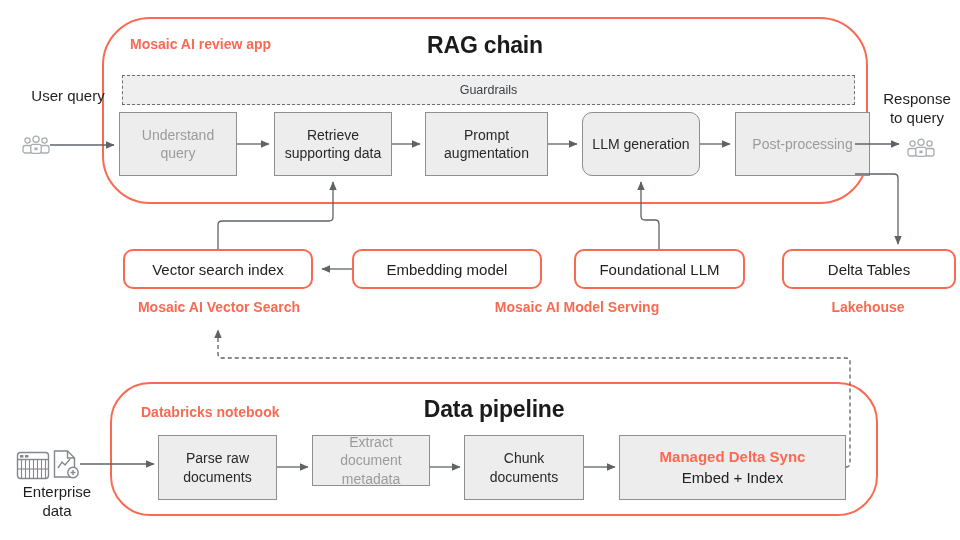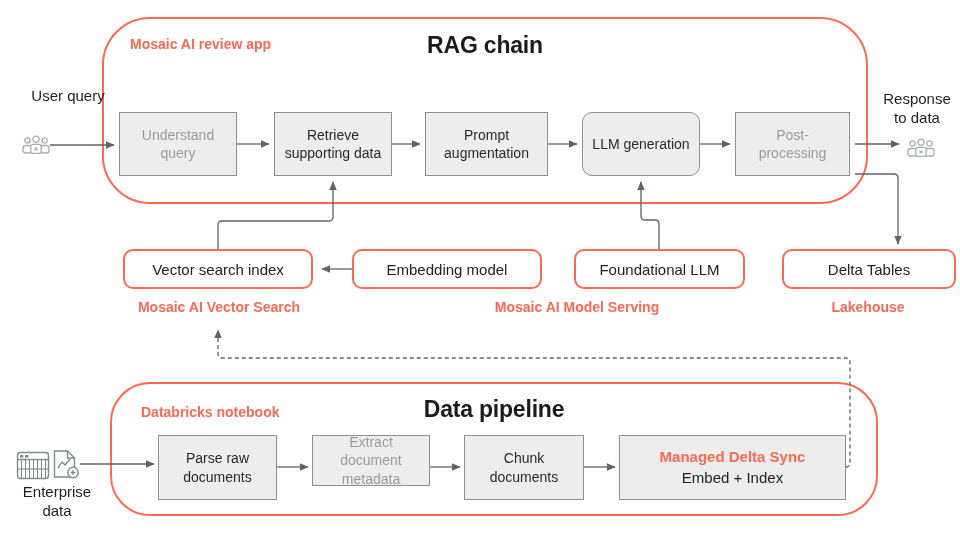--- a/index.html
+++ b/index.html
@@ -39,26 +39,29 @@
 </style>
 </head>
 <body>
 
 <div class="canvas">
 
   <div class="container rag">
     <div class="app-label" style="left:26px;top:17px;">Mosaic AI review app</div>
     <div class="big-title" style="top:13px;text-align:center;">RAG chain</div>
   </div>
+  <div class="guardrails">
+    <span>Guardrails</span>
+  </div>
 
   <div class="step-box muted" style="left:119px;top:112px;width:118px;height:64px;">Understand query</div>
   <div class="step-box" style="left:274px;top:112px;width:118px;height:64px;">Retrieve supporting data</div>
   <div class="step-box" style="left:425px;top:112px;width:123px;height:64px;">Prompt augmentation</div>
   <div class="step-box" style="left:582px;top:112px;width:118px;height:64px;border-radius:10px;">LLM generation</div>
-  <div class="step-box muted" style="left:735px;top:112px;width:115px;height:64px;">Post-processing</div>
+  <div class="step-box muted" style="left:735px;top:112px;width:135px;height:64px;">Post-processing</div>
 
   <div class="pill" style="left:123px;width:190px;">Vector search index</div>
   <div class="pill" style="left:352px;width:190px;">Embedding model</div>
   <div class="pill" style="left:574px;width:171px;">Foundational LLM</div>
   <div class="pill" style="left:782px;width:174px;">Delta Tables</div>
 
   <div class="svc-label" style="left:119px;">Mosaic AI Vector Search</div>
   <div class="svc-label" style="left:477px;">Mosaic AI Model Serving</div>
   <div class="svc-label" style="left:768px;">Lakehouse</div>
 
@@ -69,21 +72,21 @@
 
   <div class="step-box" style="left:158px;top:435px;width:119px;height:65px;">Parse raw documents</div>
   <div class="step-box muted" style="left:312px;top:435px;width:118px;height:51px;">Extract document metadata</div>
   <div class="step-box" style="left:464px;top:435px;width:120px;height:65px;">Chunk documents</div>
   <div class="step-box" style="left:619px;top:435px;width:227px;height:65px;flex-direction:column;text-align:right;">
     <div class="sync-title">Managed Delta Sync</div>
     <div class="sync-sub">Embed + Index</div>
   </div>
 
   <div class="side-text" style="left:28px;top:87px;width:80px;">User query</div>
-  <div class="side-text" style="left:876px;top:90px;width:82px;">Response to data</div>
+  <div class="side-text" style="left:876px;top:90px;width:82px;">Response to query</div>
   <div class="side-text" style="left:17px;top:483px;width:80px;">Enterprise data</div>
 
   <svg class="icon" style="left:21px;top:133px;" width="30" height="23" viewBox="0 0 30 23">
     <g fill="none" stroke="#A9AEB3" stroke-width="1.3">
       <circle cx="6.5" cy="7.5" r="2.6"></circle>
       <rect x="2" y="12.5" width="8.5" height="7.5" rx="2.2"></rect>
       <circle cx="23.5" cy="7.5" r="2.6"></circle>
       <rect x="19.5" y="12.5" width="8.5" height="7.5" rx="2.2"></rect>
       <circle cx="15" cy="6.2" r="3.1" fill="#fff"></circle>
       <rect x="9.8" y="11.3" width="10.4" height="9" rx="2" fill="#fff"></rect>

